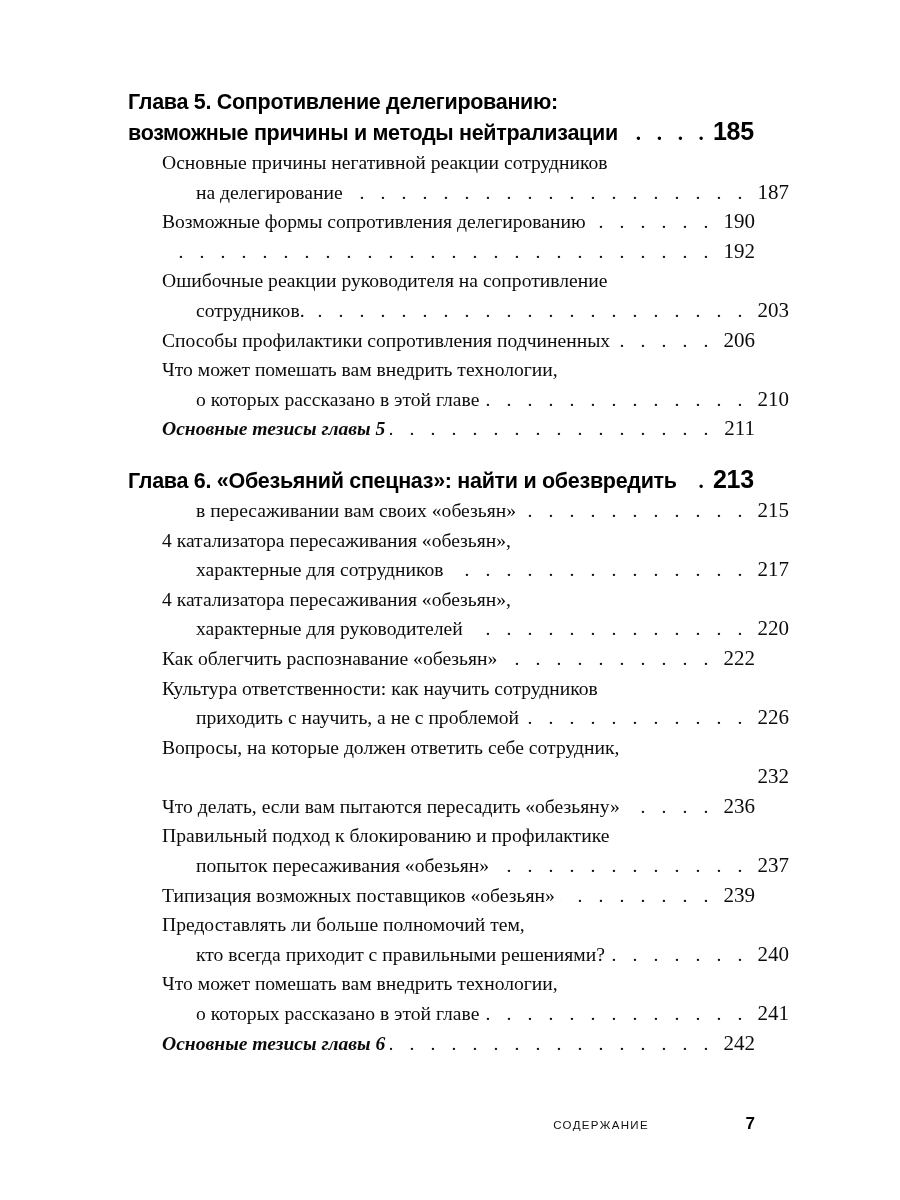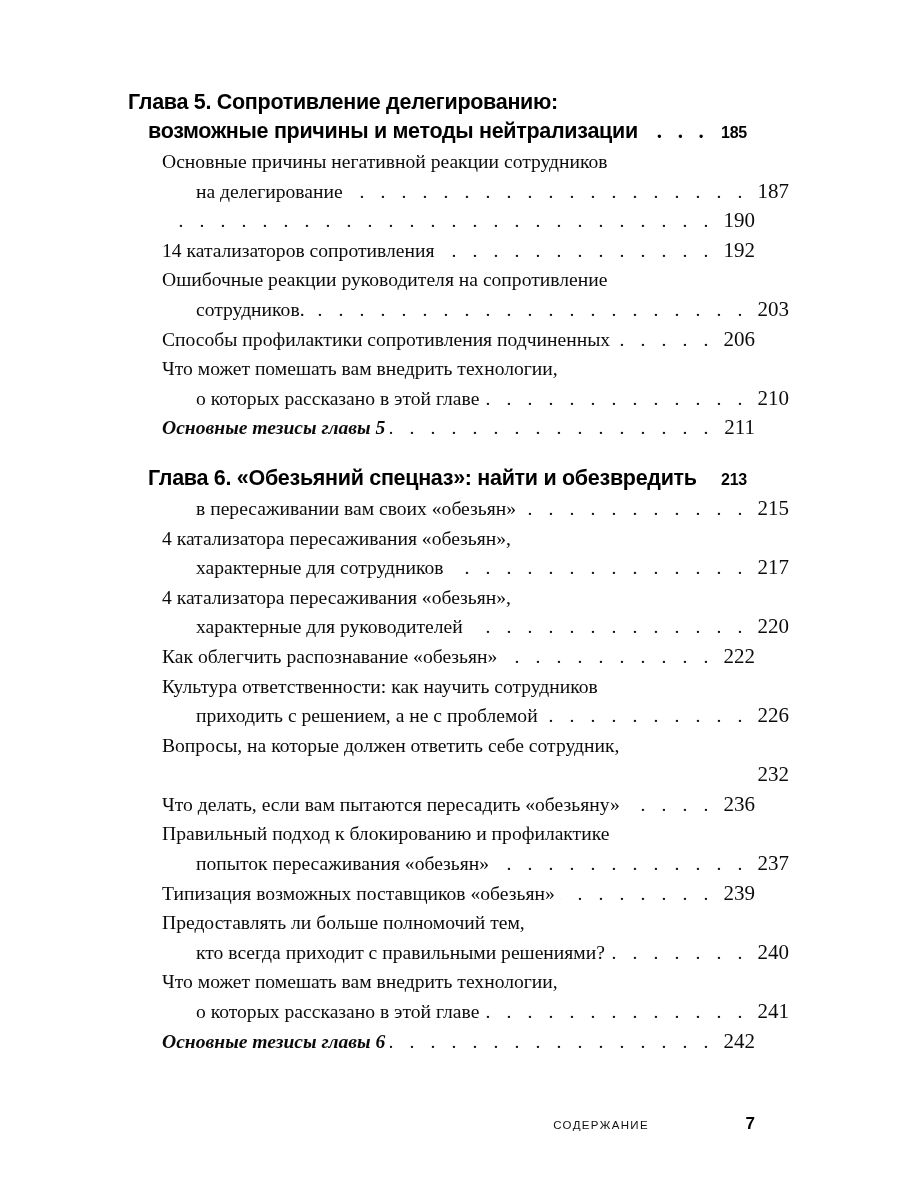--- a/index.html
+++ b/index.html
@@ -50,42 +50,41 @@
   }
   
   .chapter .numline {
     display: flex;
     align-items: baseline;
     width: 100%;
   }
   .chapter .numline .txt {
     white-space: nowrap;
     flex: 0 0 auto;
-    margin-left: 20px;
   }
   .chapter .numline .leader {
     flex: 1 1 auto;
     overflow: hidden;
     white-space: nowrap;
     margin: 0 4px 0 6px;
     font-family: "Liberation Serif", "DejaVu Serif", serif;
     font-weight: bold;
     font-size: 21px;
     letter-spacing: 5.2px;
     color: #000;
     direction: rtl;
     text-align: left;
   }
   .chapter .numline .pg {
     flex: 0 0 auto;
     min-width: 42px;
-    text-align: center;
+    text-align: left;
     font-family: "Liberation Sans", "DejaVu Sans", sans-serif;
     font-weight: bold;
-    font-size: 16px;
+    font-size: 25px;
   }
 
   
   .entry {
     margin: 0;
     padding-left: 34px;      
     font-size: 19.6px;
     line-height: 29.6px;
   }
   .entry.italic .etext,
@@ -175,27 +174,27 @@
       <div class="entry">
         <span class="first">Основные причины негативной реакции сотрудников</span>
         <span class="lastline cont">
           <span class="etext">на делегирование</span>
           <span class="leader">. . . . . . . . . . . . . . . . . . . . . . . . . . . . . . . . . . . . . . . . . . . . . . . . . . . . . . . . . . . . . . . . . . . . . . . . . . . . . . . . . . . . . . . . . . </span>
           <span class="pg">187</span>
         </span>
       </div>
       <div class="entry">
         <span class="lastline">
+          <span class="etext">Возможные формы сопротивления делегированию</span>
           <span class="leader">. . . . . . . . . . . . . . . . . . . . . . . . . . . . . . . . . . . . . . . . . . . . . . . . . . . . . . . . . . . . . . . . . . . . . . . . . . . . . . . . . . . . . . . . . . </span>
           <span class="pg">190</span>
         </span>
       </div>
       <div class="entry">
         <span class="lastline">
-          <span class="etext">14 катализаторов сопротивления</span>
           <span class="leader">. . . . . . . . . . . . . . . . . . . . . . . . . . . . . . . . . . . . . . . . . . . . . . . . . . . . . . . . . . . . . . . . . . . . . . . . . . . . . . . . . . . . . . . . . . </span>
           <span class="pg">192</span>
         </span>
       </div>
       <div class="entry">
         <span class="first">Ошибочные реакции руководителя на сопротивление</span>
         <span class="lastline cont">
           <span class="etext">сотрудников.</span>
           <span class="leader">. . . . . . . . . . . . . . . . . . . . . . . . . . . . . . . . . . . . . . . . . . . . . . . . . . . . . . . . . . . . . . . . . . . . . . . . . . . . . . . . . . . . . . . . . . </span>
           <span class="pg">203</span>
@@ -256,21 +255,21 @@
       <div class="entry">
         <span class="lastline">
           <span class="etext">Как облегчить распознавание «обезьян»</span>
           <span class="leader">. . . . . . . . . . . . . . . . . . . . . . . . . . . . . . . . . . . . . . . . . . . . . . . . . . . . . . . . . . . . . . . . . . . . . . . . . . . . . . . . . . . . . . . . . . </span>
           <span class="pg">222</span>
         </span>
       </div>
       <div class="entry">
         <span class="first">Культура ответственности: как научить сотрудников</span>
         <span class="lastline cont">
-          <span class="etext">приходить с решением, а не с проблемой</span>
+          <span class="etext">приходить с научить, а не с проблемой</span>
           <span class="leader">. . . . . . . . . . . . . . . . . . . . . . . . . . . . . . . . . . . . . . . . . . . . . . . . . . . . . . . . . . . . . . . . . . . . . . . . . . . . . . . . . . . . . . . . . . </span>
           <span class="pg">226</span>
         </span>
       </div>
       <div class="entry">
         <span class="first">Вопросы, на которые должен ответить себе сотрудник,</span>
         <span class="lastline cont">
           <span class="leader"></span>
           <span class="pg">232</span>
         </span>

